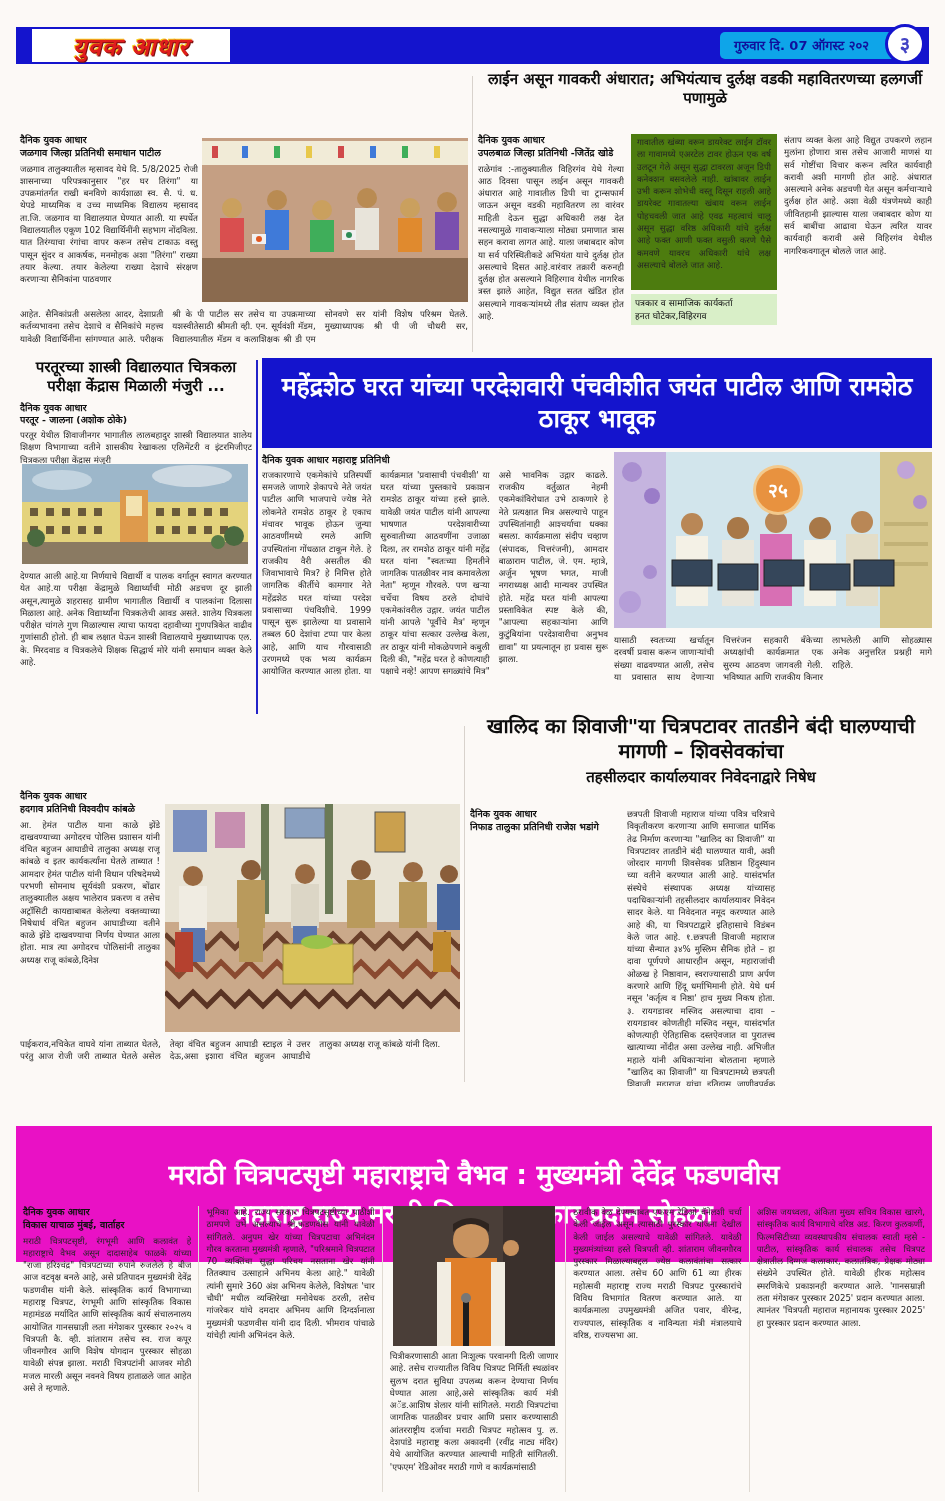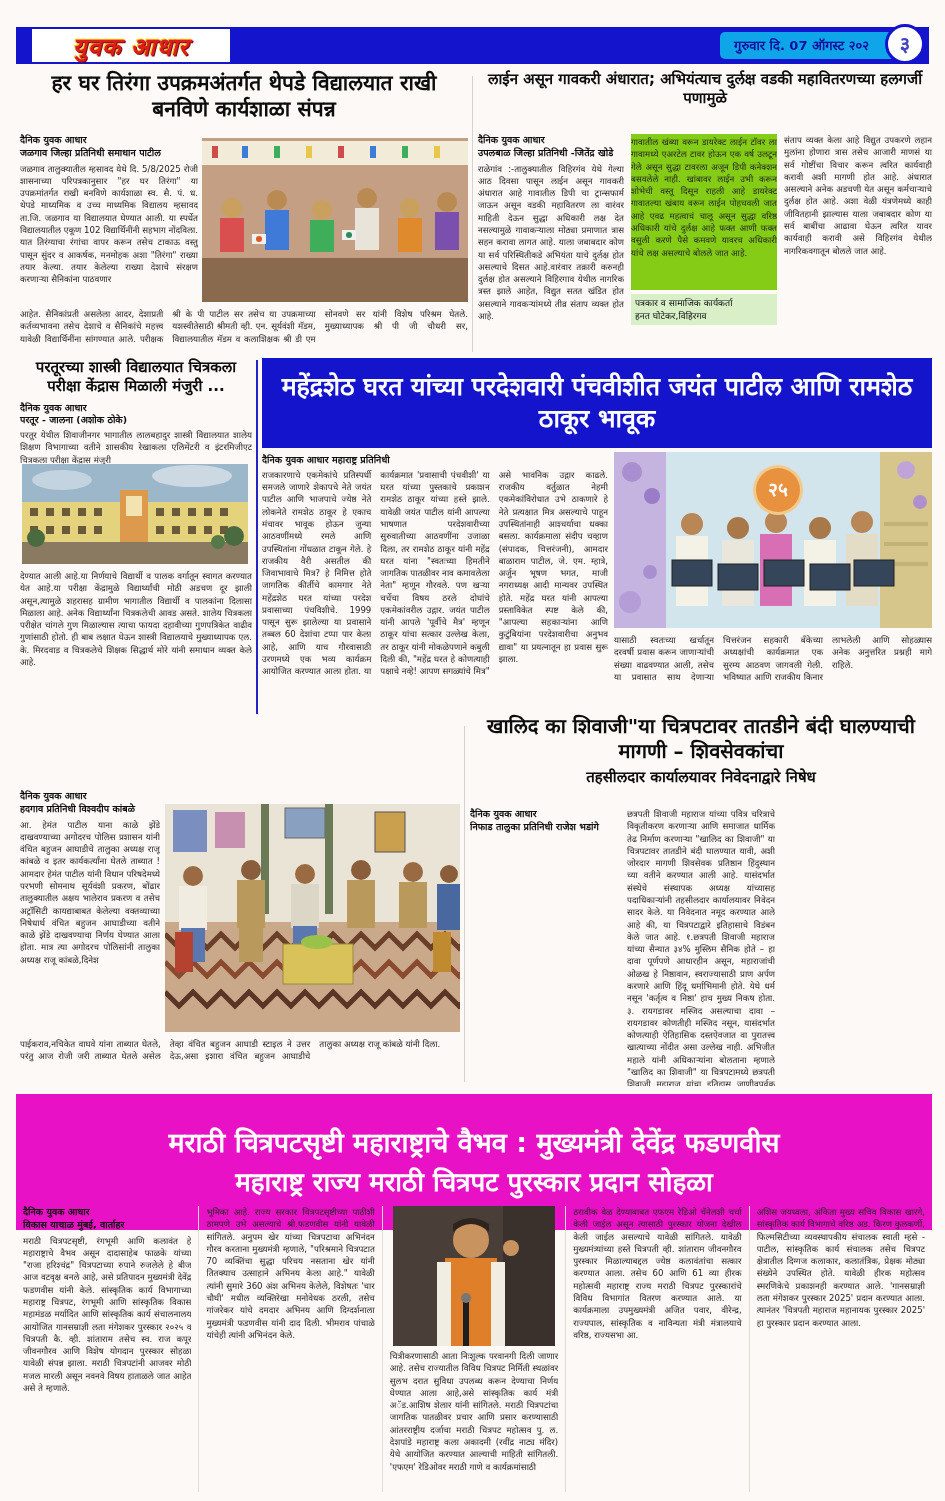--- a/index.html
+++ b/index.html
@@ -17,21 +17,21 @@
                background:#ffffff;border:3px solid #1414cd;box-sizing:border-box;
                color:#4242c4;font-size:20px;font-weight:800;text-align:center;line-height:34px;}
   
   .abs{position:absolute;}
   .headline{font-weight:800;color:#0d0d0d;text-align:center;line-height:1.25;}
   .byline{font-weight:700;font-size:9.5px;line-height:1.35;color:#101010;}
   .body-txt{font-size:8.6px;line-height:1.43;text-align:justify;color:#242424;overflow:hidden;}
   .cols3{column-count:3;column-gap:9px;}
   .vrule{position:absolute;width:0;border-left:1px solid #d8d2cc;}
   .vrule-blue{position:absolute;width:0;border-left:2px solid #2323c8;}
-  .green-hl{background:#84cc16;padding:2px 0;}
+  .green-hl{background:#4d7c0f;padding:2px 6px;}
   .sig-box{background:#d9efc8;font-weight:400;font-size:9px;line-height:1.4;padding:3px 4px;color:#0e0e0e;}
   .banner-blue{background:#1414cd;color:#ffffff;font-weight:800;text-align:center;
                display:flex;align-items:center;justify-content:center;padding:6px 10px;box-sizing:border-box;}
   .banner-magenta{background:#e911c5;color:#ffffff;font-weight:800;text-align:center;
                   display:flex;flex-direction:column;align-items:center;justify-content:center;
                   gap:10px;box-sizing:border-box;}
   .photo{display:block;}
   .photo-wrap{position:absolute;overflow:hidden;}
   .badge-25{position:absolute;left:142px;top:16px;width:44px;height:44px;border-radius:50%;
             background:#e8923f;color:#ffffff;font-weight:800;font-size:19px;text-align:center;
@@ -52,21 +52,20 @@
     </div>
     <div class="date-box">
       <span>गुरुवार दि. 07 ऑगस्ट २०२</span>
     </div>
     <div class="page-circle">
       <span>३</span>
     </div>
   </header>
 
   <section class="abs" style="left:20px;top:70px;width:448px;height:285px;">
-    <h2 class="headline" style="font-size:21px;margin:0;">हर घर  तिरंगा उपक्रमअंतर्गत थेपडे विद्यालयात राखी बनविणे कार्यशाळा संपन्न</h2>
     <div class="abs" style="left:0;top:64px;width:178px;height:178px;">
       <div class="byline">दैनिक युवक आधार</div>
       <div class="byline">जळगाव जिल्हा प्रतिनिधी  समाधान पाटील</div>
       <div class="body-txt" style="margin-top:3px;height:140px;">जळगाव तालुक्यातील म्हसावद येथे दि. 5/8/2025 रोजी शासनाच्या परिपत्रकानुसार "हर घर तिरंगा" या उपक्रमांतर्गत राखी बनविणे कार्यशाळा स्व. सै. पं. ध. थेपडे माध्यमिक व उच्च माध्यमिक विद्यालय म्हसावद ता.जि. जळगाव या विद्यालयात घेण्यात आली. या स्पर्धेत विद्यालयातील एकूण 102 विद्यार्थिनींनी सहभाग नोंदविला. यात तिरंग्याचा रंगांचा वापर करून तसेच टाकाऊ वस्तु पासून सुंदर व आकर्षक, मनमोहक अशा "तिरंगा" राख्या तयार केल्या. तयार केलेल्या राख्या देशाचे संरक्षण करणाऱ्या सैनिकांना पाठवणार</div>
     </div>
     <div class="photo-wrap" style="left:182px;top:68px;width:266px;height:164px;">
       <svg class="photo" width="266" height="164" viewBox="0 0 266 164">
         <rect width="266" height="164" fill="#c59f83"></rect>
         <rect x="0" y="3" width="266" height="24" fill="#f1ebd7"></rect>
         <rect x="10" y="8" width="6" height="12" fill="#d04a4a"></rect>
@@ -170,21 +169,21 @@
   <div class="vrule-blue" style="left:256px;top:360px;height:354px;"></div>
 
   <section class="abs" style="left:262px;top:358px;width:670px;height:356px;">
     <div class="banner-blue" style="width:670px;height:90px;font-size:25px;line-height:1.3;">
       <span>महेंद्रशेठ घरत यांच्या परदेशवारी  पंचवीशीत जयंत पाटील आणि रामशेठ ठाकूर भावूक</span>
     </div>
     <div class="abs" style="left:0;top:96px;width:346px;height:260px;">
       <div class="byline">दैनिक युवक आधार महाराष्ट्र प्रतिनिधी</div>
       <div class="body-txt cols3" style="margin-top:2px;height:240px;">राजकारणाचे एकमेकांचे प्रतिस्पर्धी समजले जाणारे शेकापचे नेते जयंत पाटील आणि भाजपाचे ज्येष्ठ नेते लोकनेते रामशेठ ठाकूर हे एकाच मंचावर भावूक होऊन जुन्या आठवणींमध्ये रमले आणि उपस्थितांना गोंधळात टाकून गेले. हे राजकीय वैरी असतील की जिवाभावाचे मित्र? हे निमित्त होते जागतिक कीर्तीचे कामगार नेते महेंद्रशेठ घरत यांच्या परदेश प्रवासाच्या पंचविशीचे. 1999 पासून सुरू झालेल्या या प्रवासाने तब्बल 60 देशांचा टप्पा पार केला आहे, आणि याच गौरवासाठी उरणमध्ये एक भव्य कार्यक्रम आयोजित करण्यात आला होता. या कार्यक्रमात 'प्रवासाची पंचवीशी' या घरत यांच्या पुस्तकाचे प्रकाशन रामशेठ ठाकूर यांच्या हस्ते झाले. यावेळी जयंत पाटील यांनी आपल्या भाषणात परदेशवारीच्या सुरुवातीच्या आठवणींना उजाळा दिला, तर रामशेठ ठाकूर यांनी महेंद्र घरत यांना "स्वतःच्या हिमतीने जागतिक पातळीवर नाव कमावलेला नेता" म्हणून गौरवले. पण खऱ्या चर्चेचा विषय ठरले दोघांचे एकमेकांवरील उद्गार. जयंत पाटील यांनी आपले 'पूर्वीचे मैत्र' म्हणून ठाकूर यांचा सत्कार उल्लेख केला, तर ठाकूर यांनी मोकळेपणाने कबुली दिली की, "महेंद्र घरत हे कोणत्याही पक्षाचे नव्हे! आपण सगळ्यांचे मित्र" असे भावनिक उद्गार काढले. राजकीय वर्तुळात नेहमी एकमेकांविरोधात उभे ठाकणारे हे नेते प्रत्यक्षात मित्र असल्याचे पाहून उपस्थितांनाही आश्चर्याचा धक्का बसला. कार्यक्रमाला संदीप चव्हाण (संपादक, चित्तरंजनी), आमदार बाळाराम पाटील, जे. एम. म्हात्रे, अर्जुन भूषण भगत, माजी नगराध्यक्ष आदी मान्यवर उपस्थित होते. महेंद्र घरत यांनी आपल्या प्रस्ताविकेत स्पष्ट केले की, "आपल्या सहकाऱ्यांना आणि कुटुंबियांना परदेशवारीचा अनुभव द्यावा" या प्रयत्नातून हा प्रवास सुरू झाला.</div>
     </div>
-    <div class="photo-wrap" style="left:352px;top:94px;width:318px;height:176px;font-family:Liberation Serif, serif;">
+    <div class="photo-wrap" style="left:352px;top:94px;width:318px;height:176px;">
       <svg class="photo" width="318" height="176" viewBox="0 0 318 176">
         <rect width="318" height="176" fill="#d2e5ec"></rect>
         <rect x="0" y="0" width="52" height="176" fill="#c5b4df"></rect>
         <circle cx="18" cy="20" r="10" fill="#a98fd0"></circle>
           <circle cx="38" cy="44" r="8" fill="#9a7cc8"></circle>
         <circle cx="16" cy="150" r="11" fill="#b59ed8"></circle>
           <circle cx="36" cy="120" r="7" fill="#a98fd0"></circle>
         <rect x="266" y="0" width="52" height="176" fill="#d6c68c"></rect>
         <circle cx="292" cy="18" r="9" fill="#c0a4d8"></circle>
           <circle cx="306" cy="50" r="7" fill="#b090cc"></circle>
@@ -271,21 +270,21 @@
     <div style="position:absolute;left:0;top:94px;width:462px;height:278px;overflow:hidden;">
       <div class="cols3" style="height:278px;">
         <div class="byline">दैनिक युवक आधार</div>
         <div class="byline">निफाड तालुका प्रतिनिधी  राजेश भडांगे</div>
         <div class="body-txt" style="margin-top:2px;">छत्रपती शिवाजी महाराज यांच्या पवित्र चरित्राचे विकृतीकरण करणाऱ्या आणि समाजात धार्मिक तेढ निर्माण करणाऱ्या "खालिद का शिवाजी" या चित्रपटावर तातडीने बंदी घालण्यात यावी, अशी जोरदार मागणी शिवसेवक प्रतिष्ठान हिंदुस्थान च्या वतीने करण्यात आली आहे. यासंदर्भात संस्थेचे संस्थापक अध्यक्ष यांच्यासह पदाधिकाऱ्यांनी तहसीलदार कार्यालयावर निवेदन सादर केले. या निवेदनात नमूद करण्यात आले आहे की, या चित्रपटाद्वारे इतिहासाचे विडंबन केले जात आहे. १.छत्रपती शिवाजी महाराज यांच्या सैन्यात ३४% मुस्लिम सैनिक होते – हा दावा पूर्णपणे आधारहीन असून, महाराजांची ओळख हे निष्ठावान, स्वराज्यासाठी प्राण अर्पण करणारे आणि हिंदू धर्माभिमानी होते. येथे धर्म नसून 'कर्तृत्व व निष्ठा' हाच मुख्य निकष होता. ३. रायगडावर मस्जिद असल्याचा दावा – रायगडावर कोणतीही मस्जिद नसून, यासंदर्भात कोणत्याही ऐतिहासिक दस्तऐवजात वा पुरातत्त्व खात्याच्या नोंदीत असा उल्लेख नाही. अभिजीत महाले यांनी अधिकाऱ्यांना बोलताना म्हणाले "खालिद का शिवाजी" या चित्रपटामध्ये छत्रपती शिवाजी महाराज यांचा इतिहास जाणीवपूर्वक विकृत केला जात आहे. इतिहासाच्या विकृतीकरणासाठी जबाबदार असणाऱ्यांवर कारवाई करणे ही शासनाची जबाबदारी आहे. या पार्श्वभूमीवर संघटनेने खालील मागण्या केल्या आहेत : 1. "खालिद का शिवाजी" या चित्रपटावर तात्काळ बंदी घालण्यात यावी. 2. चित्रपटातील सर्व आशय व संवादांची सेन्सॉर बोर्डमार्फत नव्याने तपासणी करण्यात यावी. 3. इतिहासाच्या विकृतीकरणासाठी जबाबदार असलेल्या लेखक, दिग्दर्शक व निर्मात्यांवर कायदेशीर कारवाई करण्यात यावी. 4. महाराष्ट्रातील सर्व चित्रपटगृहांत या चित्रपटाचे प्रदर्शन रोखण्यात यावे. छत्रपती शिवाजी महाराज यांच्या चरित्राचे विडंबन टाळण्यासाठी विशेष कायदा किंवा मार्गदर्शक तत्त्वे तयार करण्यात यावीत. या निवेदना वेळी संस्थेचे पदाधिकारी नाशिक जिल्हा प्रमुख अभिनेते महाले, केदार हिरवे, भूषण जाधव, उन्मेष कुलकर्णी आदी शिवसेवक उपस्थित होते.</div>
       </div>
     </div>
   </section>
 
   <section class="abs" style="left:16px;top:1094px;width:916px;height:400px;">
-    <div class="banner-magenta" style="width:916px;height:136px;">
+    <div class="banner-magenta" style="width:916px;height:136px;margin-top:32px;">
       <span style="font-size:27px;line-height:1.1;">मराठी चित्रपटसृष्टी महाराष्ट्राचे वैभव : मुख्यमंत्री देवेंद्र फडणवीस</span>
       <span style="font-size:26px;line-height:1.1;">महाराष्ट्र राज्य मराठी चित्रपट पुरस्कार प्रदान सोहळा</span>
     </div>
     <div class="story-cols" style="left:0;top:112px;width:916px;height:286px;">
       <div class="story-col">
         <div class="byline">दैनिक युवक आधार</div>
         <div class="byline">विकास याचाळ मुंबई, वार्ताहर</div>
         <div class="body-txt" style="margin-top:3px;height:250px;">मराठी चित्रपटसृष्टी, रंगभूमी आणि कलावंत हे महाराष्ट्राचे वैभव असून दादासाहेब फाळके यांच्या "राजा हरिश्चंद्र" चित्रपटाच्या रुपाने रुजलेले हे बीज आज वटवृक्ष बनले आहे, असे प्रतिपादन मुख्यमंत्री देवेंद्र फडणवीस यांनी केले. सांस्कृतिक कार्य विभागाच्या महाराष्ट्र चित्रपट, रंगभूमी आणि सांस्कृतिक विकास महामंडळ मर्यादित आणि सांस्कृतिक कार्य संचालनालय आयोजित गानसम्राज्ञी लता मंगेशकर पुरस्कार २०२५ व चित्रपती कै. व्ही. शांताराम तसेच स्व. राज कपूर जीवनगौरव आणि विशेष योगदान पुरस्कार सोहळा यावेळी संपन्न झाला. मराठी चित्रपटांनी आजवर मोठी मजल मारली असून नवनवे विषय हाताळले जात आहेत असे ते म्हणाले.</div>
       </div>
       <div class="story-col">

